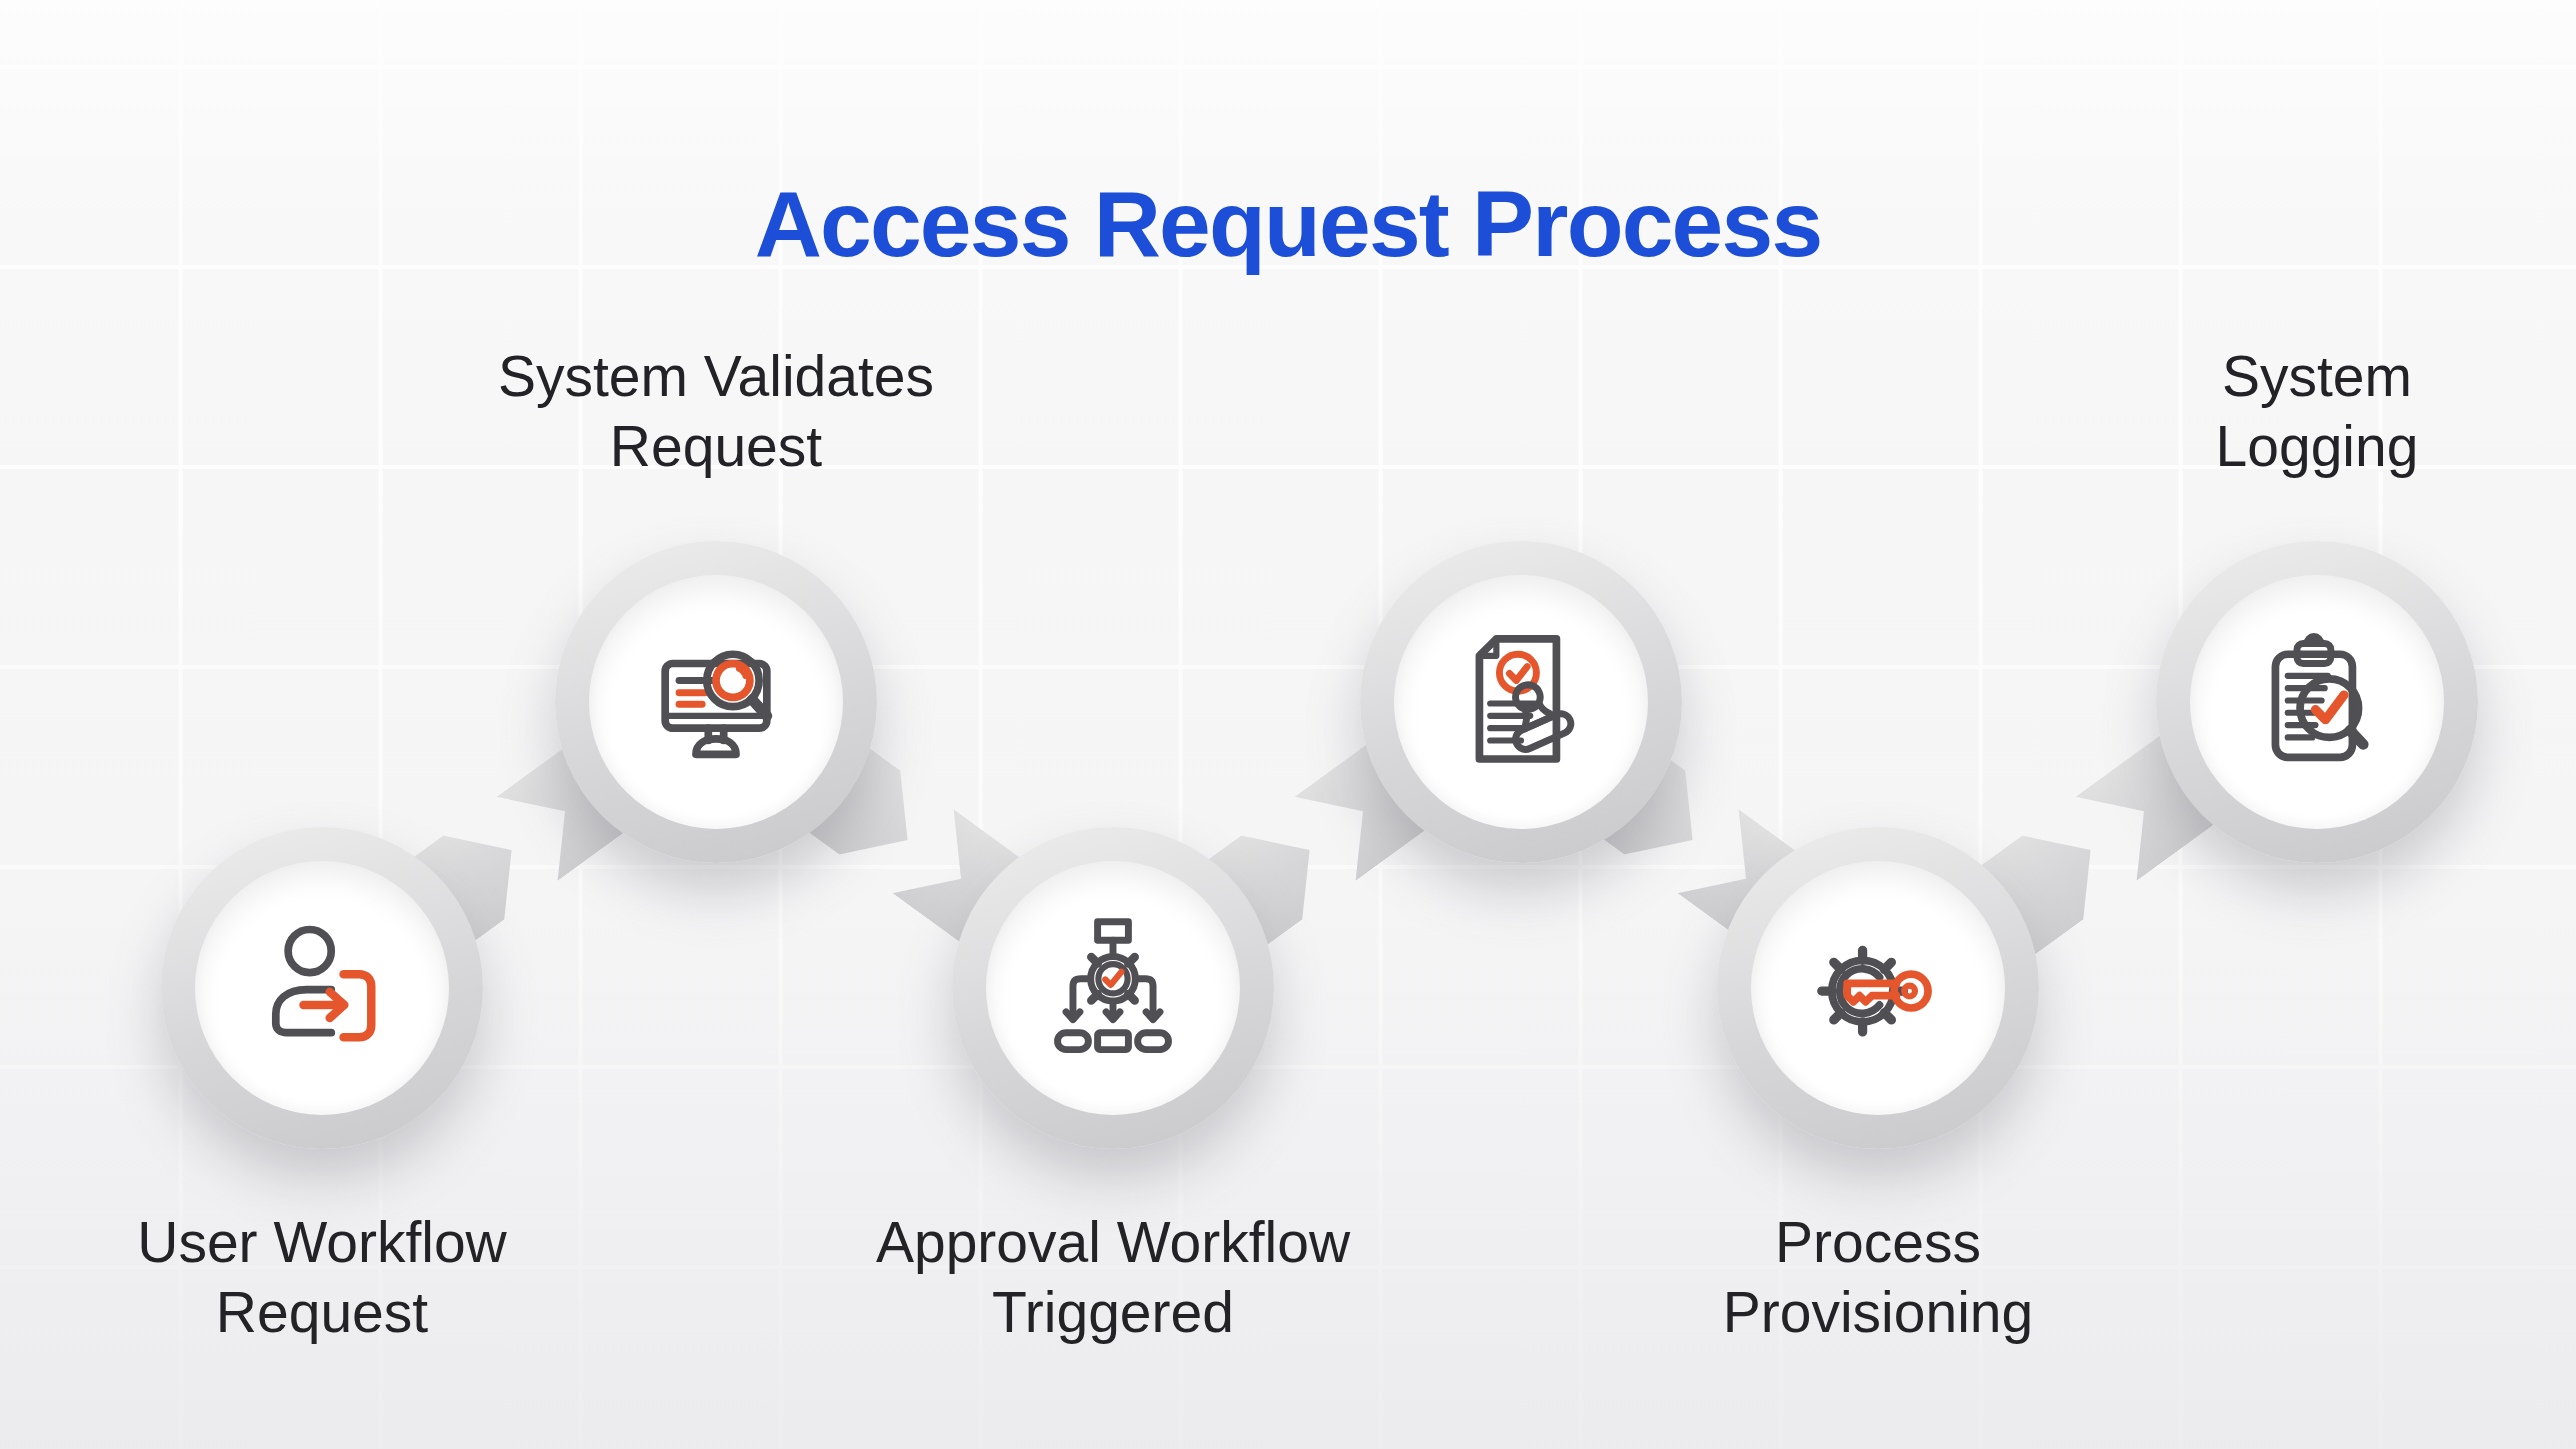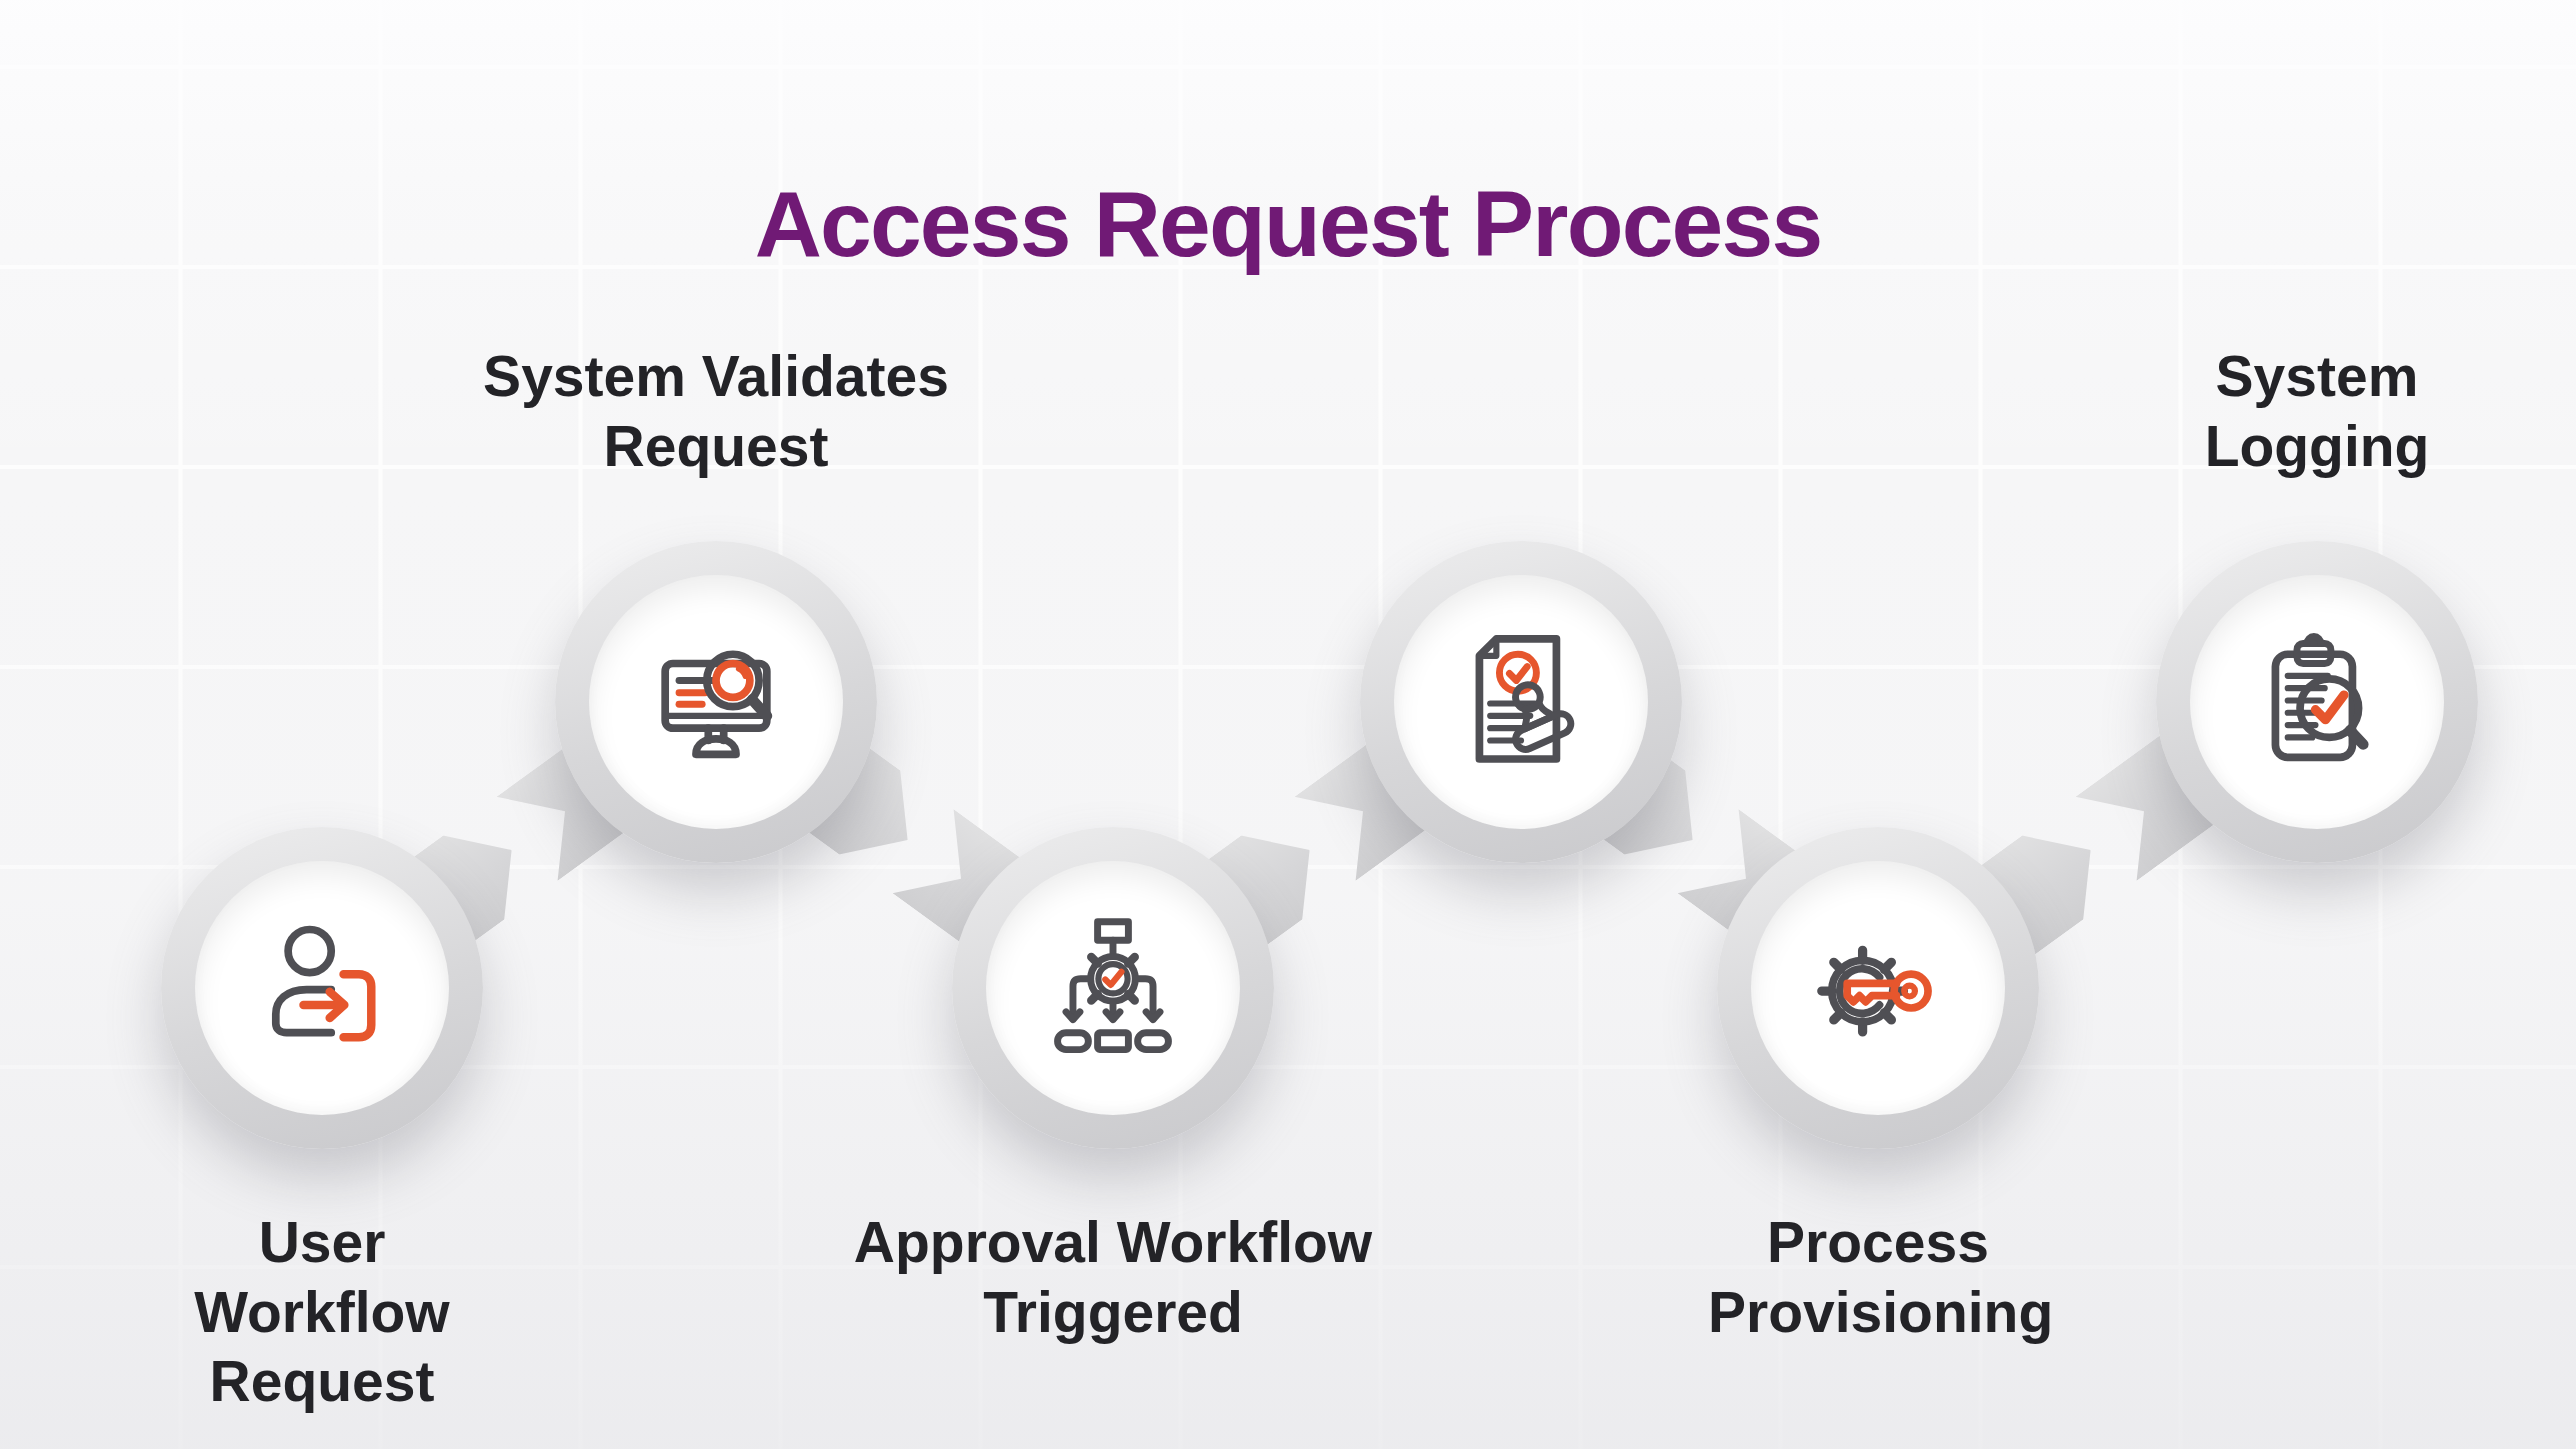--- a/index.html
+++ b/index.html
@@ -9,21 +9,21 @@
     background-image:
       linear-gradient(to right,#ffffff 0 3.6px,transparent 3.6px),
       linear-gradient(to bottom,#ffffff 0 3.6px,transparent 3.6px);
     background-size:200px 200px;background-position:-21.5px 65px;}
   .wash-overlay{position:absolute;inset:0;pointer-events:none;
     background:linear-gradient(180deg,
       rgba(253,253,254,.95) 0%,rgba(253,253,254,.35) 14%,
       rgba(250,250,251,0) 34%,rgba(242,242,244,.25) 62%,
       rgba(233,233,236,.8) 100%);}
   .title{position:absolute;top:109px;left:0;width:100%;text-align:center;
-    font-size:93px;font-weight:700;letter-spacing:-1.8px;color:#701a75;z-index:4;}
+    font-size:93px;font-weight:700;letter-spacing:-1.8px;color:#1d4ed8;z-index:4;}
   
   .conn{position:absolute;width:447px;height:104px;z-index:1;}
   .conn .seg{position:absolute;top:0;bottom:0;
     background:linear-gradient(180deg,#e0e0e1 0%,#d6d6d8 55%,#cfcfd1 100%);}
   .seg-a{left:0;width:215px;
     clip-path:polygon(0 0,168px 0,215px 50%,168px 100%,0 100%);}
   .seg-b{left:234px;width:213px;
     clip-path:polygon(0 0,213px 0,213px 100%,0 100%,47px 50%);}
   .conn-up{transform:rotate(-36deg);}
   .conn-down{transform:rotate(36deg);}
@@ -38,21 +38,21 @@
   .inner{width:254px;height:254px;border-radius:50%;background:#ffffff;
     box-shadow:inset 0 14.3px 29px rgba(0,0,0,.07),inset 0 -5.4px 14.3px rgba(0,0,0,.03);
     display:flex;align-items:center;justify-content:center;}
   .icon{width:154px;height:154px;}
   .icon *{fill:none;stroke-linecap:round;stroke-linejoin:round;}
   .g{stroke:#4F4F54;} .o{stroke:#E6562D;}
   .n1{left:161px;top:827px}.n2{left:555px;top:541px}.n3{left:952px;top:827px}
   .n4{left:1360px;top:541px}.n5{left:1717px;top:827px}.n6{left:2156px;top:541px}
   
   .label{position:absolute;z-index:3;text-align:center;font-size:57px;
-    line-height:1.22;font-weight:700;color:#232327;transform:translateX(-50%);}
+    line-height:1.22;font-weight:400;color:#232327;transform:translateX(-50%);}
   .l1{left:322px;top:1208px;width:385px}
   .l2{left:716px;top:342px;width:483px}
   .l3{left:1113px;top:1208px;width:519px}
   .l4{left:1521px;top:342px;width:519px}
   .l5{left:1878px;top:1208px;width:340px}
   .l6{left:2317px;top:342px;width:250px}
 </style>
 </head>
 <body>
 

